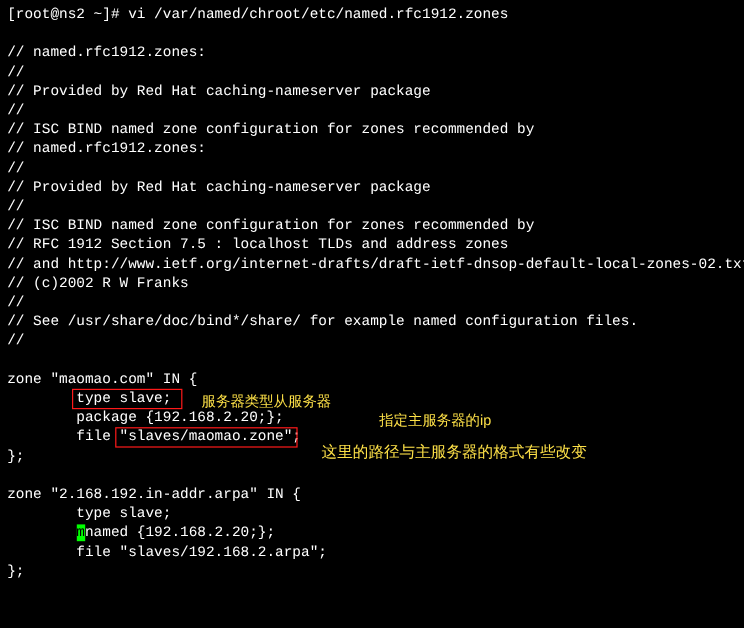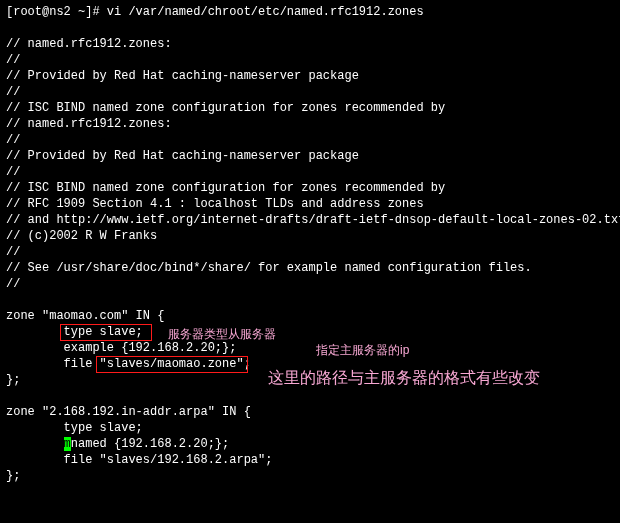--- a/index.html
+++ b/index.html
@@ -18,21 +18,21 @@
     white-space: pre;
     padding: 4px 6px;
     position: relative;
   }
   .cursor {
     background: #00ff00;
     color: #000;
   }
   .annot {
     position: absolute;
-    color: #f9a8d4;
+    color: #fde047;
     font-family: SimSun, "Songti SC", "Microsoft YaHei", sans-serif;
     font-size: 12px;
     pointer-events: none;
   }
   .box {
     position: absolute;
     border: 1px solid #ff1a1a;
     pointer-events: none;
   }
 </style>
@@ -44,37 +44,37 @@
 <span>// named.rfc1912.zones:</span>
 <span>//</span>
 <span>// Provided by Red Hat caching-nameserver package</span>
 <span>//</span>
 <span>// ISC BIND named zone configuration for zones recommended by</span>
 <span>// named.rfc1912.zones:</span>
 <span>//</span>
 <span>// Provided by Red Hat caching-nameserver package</span>
 <span>//</span>
 <span>// ISC BIND named zone configuration for zones recommended by</span>
-<span>// RFC 1909 Section 4.1 : localhost TLDs and address zones</span>
+<span>// RFC 1912 Section 7.5 : localhost TLDs and address zones</span>
 <span>// and http://www.ietf.org/internet-drafts/draft-ietf-dnsop-default-local-zones-02.txt</span>
 <span>// (c)2002 R W Franks</span>
 <span>//</span>
 <span>// See /usr/share/doc/bind*/share/ for example named configuration files.</span>
 <span>//</span>
 <span></span>
 <span>zone "maomao.com" IN {</span>
 <span>        type slave;</span>
-<span>        example {192.168.2.20;};</span>
+<span>        package {192.168.2.20;};</span>
 <span>        file "slaves/maomao.zone";</span>
 <span>};</span>
 <span></span>
 <span>zone "2.168.192.in-addr.arpa" IN {</span>
 <span>        type slave;</span>
 <span><span>        </span><span class="cursor">m</span><span>named {192.168.2.20;};</span></span>
 <span>        file "slaves/192.168.2.arpa";</span>
 <span>};</span></div>
 
 <div class="box" style="left:60px; top:324px; width:90px; height:15px;"></div>
 <div class="box" style="left:96px; top:356px; width:150px; height:15px;"></div>
 
 <div class="annot" style="left:168px; top:326px;">服务器类型从服务器</div>
 <div class="annot" style="left:268px; top:342px;margin-left:48px;">指定主服务器的ip</div>
-<div class="annot" style="left:268px; top:368px; font-size:16px;">这里的路径与主服务器的格式有些改变</div>
+<div class="annot" style="left:268px; top:368px; font-size:13px;">这里的路径与主服务器的格式有些改变</div>
 
 </body></html>

